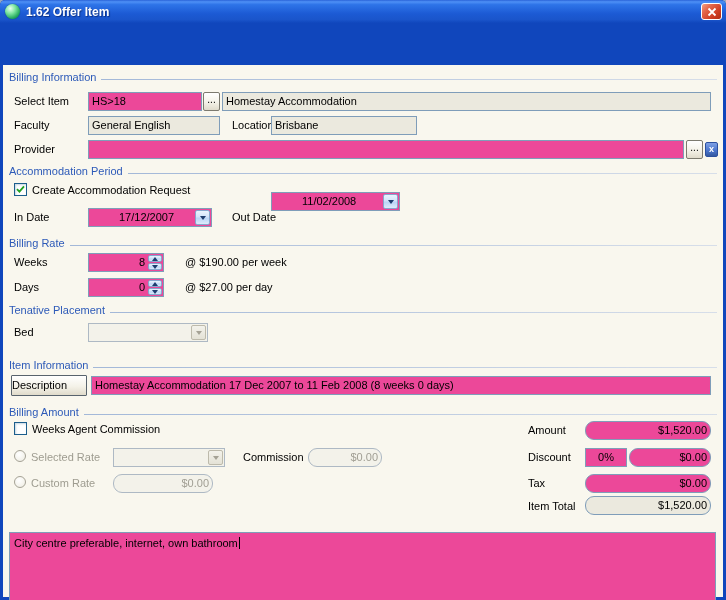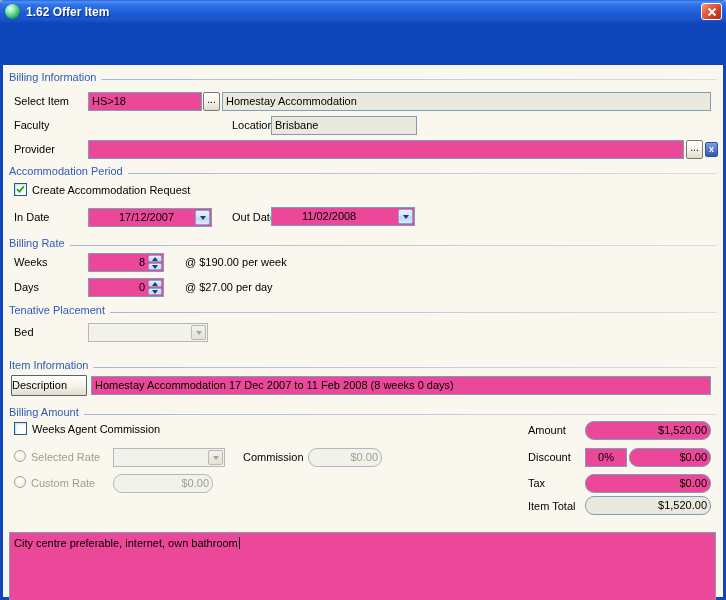--- a/index.html
+++ b/index.html
@@ -109,20 +109,23 @@
     <span class="lbl" style="left:11px;top:30px">Select Item</span>
     <div class="field" style="left:85px;top:27px;width:114px">
       <span>HS&gt;18</span>
     </div>
     <div class="xbtn" style="left:200px;top:27px;width:17px;height:19px">...</div>
     <div class="field ro" style="left:219px;top:27px;width:489px">
       <span>Homestay Accommodation</span>
     </div>
 
     <span class="lbl" style="left:11px;top:54px">Faculty</span>
+    <div class="field ro" style="left:85px;top:51px;width:132px">
+      <span>General English</span>
+    </div>
     <span class="lbl" style="left:229px;top:54px">Location</span>
     <div class="field ro" style="left:268px;top:51px;width:146px">
       <span>Brisbane</span>
     </div>
 
     <span class="lbl" style="left:11px;top:78px">Provider</span>
     <div class="field" style="left:85px;top:75px;width:596px">
       <span></span>
     </div>
     <div class="xbtn" style="left:683px;top:75px;width:17px;height:19px">...</div>
@@ -140,21 +143,21 @@
     <span class="lbl" style="left:29px;top:119px">Create Accommodation Request</span>
 
     <span class="lbl" style="left:11px;top:146px">In Date</span>
     <div class="field combo" style="left:85px;top:143px;width:124px">
       <span>17/12/2007</span>
       <span class="cbtn">
           <i class="tri-down"></i>
         </span>
     </div>
     <span class="lbl" style="left:229px;top:146px">Out Date</span>
-    <div class="field combo" style="left:268px;top:142px;width:144px">
+    <div class="field combo" style="left:268px;top:127px;width:129px">
       <span>11/02/2008</span>
       <span class="cbtn">
           <i class="tri-down"></i>
         </span>
     </div>
 
     <div class="hdr" style="top:171px">
       <span class="t">Billing Rate</span>
       <span class="line"></span>
     </div>

